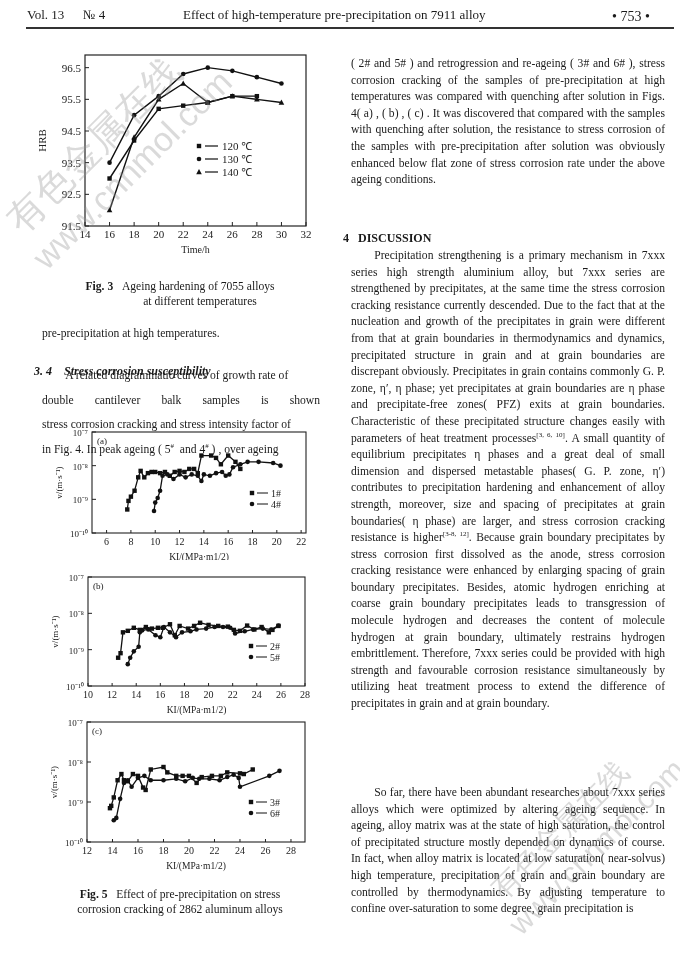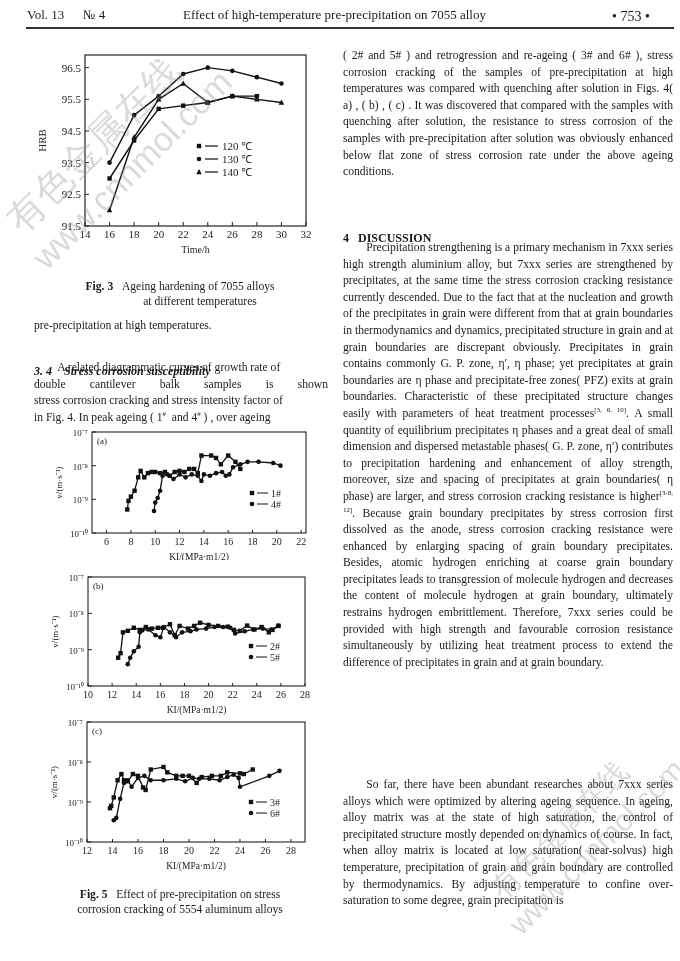--- a/index.html
+++ b/index.html
@@ -1,35 +1,35 @@
 <!DOCTYPE html>
 <html><head>
 <meta charset="utf-8">
 <style>
   html, body { margin:0; padding:0; background:#ffffff; }
   body { width:680px; height:961px; position:relative; overflow:hidden; font-family:"Liberation Serif", "DejaVu Serif", serif; color:#1a1a1a; }
   .abs { position:absolute; }
   .hdr { top:7px; font-size:13px; white-space:nowrap; }
   .rule { position:absolute; left:26px; width:648px; height:2px; background:#333; top:27px; }
   .col-text { position:absolute; font-size:11.6px; line-height:16.6px; text-align:justify; }
-  .col-text p { margin:0; }
+  .col-text p { margin:8px; }
   .indent { text-indent:2em; }
   .sec { font-family:"Liberation Serif", serif; font-weight:bold; font-size:12px;margin-top:20px; }
   .cap { font-size:11.6px; line-height:15px; text-align:center; }
   .cap b { font-weight:bold; }
   svg text { font-family:"Liberation Serif", serif; fill:#222; }
   .watermark { position:absolute; color:rgba(150,150,150,0.35); font-family:"Liberation Sans", sans-serif; font-size:38px; transform:rotate(-45deg); white-space:nowrap; pointer-events:none; }
   sup { font-size:7px; line-height:0; }
 </style>
 </head>
 <body>
 
 <div class="abs hdr" style="left:27px;">Vol. 13</div>
 <div class="abs hdr" style="left:83px;">№ 4</div>
-<div class="abs hdr" style="left:183px;">Effect of high-temperature pre-precipitation on 7055 alloy</div>
+<div class="abs hdr" style="left:183px;">Effect of high-temperature pre-precipitation on 7911 alloy</div>
 <div class="abs hdr" style="left:612px; font-size:14px; top:9px;">• 753 •</div>
 <div class="rule"></div>
 
 <svg class="abs" style="left:0; top:30px;" width="340" height="230" id="fig3svg">
     <rect x="85" y="25" width="221" height="171" fill="none" stroke="#222" stroke-width="1.2"></rect>
     <line x1="85" y1="196" x2="85" y2="192" stroke="#222"></line>
     <text x="85" y="208" font-size="11" text-anchor="middle">14</text>
     <line x1="109.55555555555556" y1="196" x2="109.55555555555556" y2="192" stroke="#222"></line>
     <text x="109.55555555555556" y="208" font-size="11" text-anchor="middle">16</text>
     <line x1="134.11111111111111" y1="196" x2="134.11111111111111" y2="192" stroke="#222"></line>
@@ -109,21 +109,21 @@
 </div>
 
 <div class="abs sec" style="left:34px; top:344px;font-style:italic;">
   <span>3. 4</span>&nbsp;&nbsp;&nbsp;&nbsp;<span>Stress corrosion susceptibility</span>
 </div>
 
 <div class="col-text" style="left:34px; top:360px; width:294px;">
   <p class="indent">A related diagrammatic curves of growth rate of</p>
   <p style="word-spacing:14px; text-align:justify; text-align-last:justify;">double    cantilever    balk    samples    is    shown</p>
   <p>stress corrosion cracking and stress intensity factor of</p>
-  <p><span>in Fig. 4.  In peak ageing (  1</span><sup>#</sup>&nbsp;&nbsp;<span>and 4</span><sup>#</sup><span>  ) ,  over ageing</span></p>
+  <p><span>in Fig. 4.  In peak ageing (  5</span><sup>#</sup>&nbsp;&nbsp;<span>and 4</span><sup>#</sup><span>  ) ,  over ageing</span></p>
 </div>
 
 <svg class="abs" style="left:0; top:420px;" width="340" height="140" id="fig4asvg">
     <rect x="92" y="12" width="214" height="101" fill="none" stroke="#222" stroke-width="1.1"></rect>
     <line x1="106.5909090909091" y1="113" x2="106.5909090909091" y2="110" stroke="#222"></line>
     <text x="106.5909090909091" y="125" font-size="10" text-anchor="middle">6</text>
     <line x1="130.9090909090909" y1="113" x2="130.9090909090909" y2="110" stroke="#222"></line>
     <text x="130.9090909090909" y="125" font-size="10" text-anchor="middle">8</text>
     <line x1="155.22727272727275" y1="113" x2="155.22727272727275" y2="110" stroke="#222"></line>
     <text x="155.22727272727275" y="125" font-size="10" text-anchor="middle">10</text>
@@ -386,21 +386,21 @@
     <circle cx="239.98245614035088" cy="76.79155033153575" r="2.3" fill="#111"></circle>
     <circle cx="269.30409356725147" cy="65.87149944898624" r="2.3" fill="#111"></circle>
     <circle cx="279.5029239766082" cy="60.873949984654246" r="2.3" fill="#111"></circle>
     <circle cx="251" cy="103" r="2.3" fill="#111"></circle>
     <line x1="256" y1="103" x2="267" y2="103" stroke="#111"></line>
     <text x="270" y="107" font-size="10">6#</text>
   </svg>
 
 <div class="abs cap" style="left:30px; top:887px; width:300px;">
   <div><b>Fig. 5</b>&nbsp;&nbsp;&nbsp;<span>Effect of pre-precipitation on stress</span></div>
-  <div>corrosion cracking of 5554 aluminum alloys</div>
+  <div>corrosion cracking of 2862 aluminum alloys</div>
 </div>
 
 <div class="col-text" style="left:343px; top:48px; width:330px;">
   <p>( 2# and 5# ) and retrogression and re-ageing ( 3# and 6# ),  stress corrosion cracking of the samples of pre-precipitation at high temperatures was compared with quenching after solution in Figs. 4( a) ,  ( b) ,  ( c) .  It was discovered that compared with the samples with quenching after solution,  the resistance to stress corrosion of the samples with pre-precipitation after solution was obviously enhanced below flat zone of stress corrosion rate under the above ageing conditions.</p>
 </div>
 
 <div class="abs sec" style="left:343px; top:211px;">
   <span>4</span>&nbsp;&nbsp;&nbsp;<span>DISCUSSION</span>
 </div>
 

